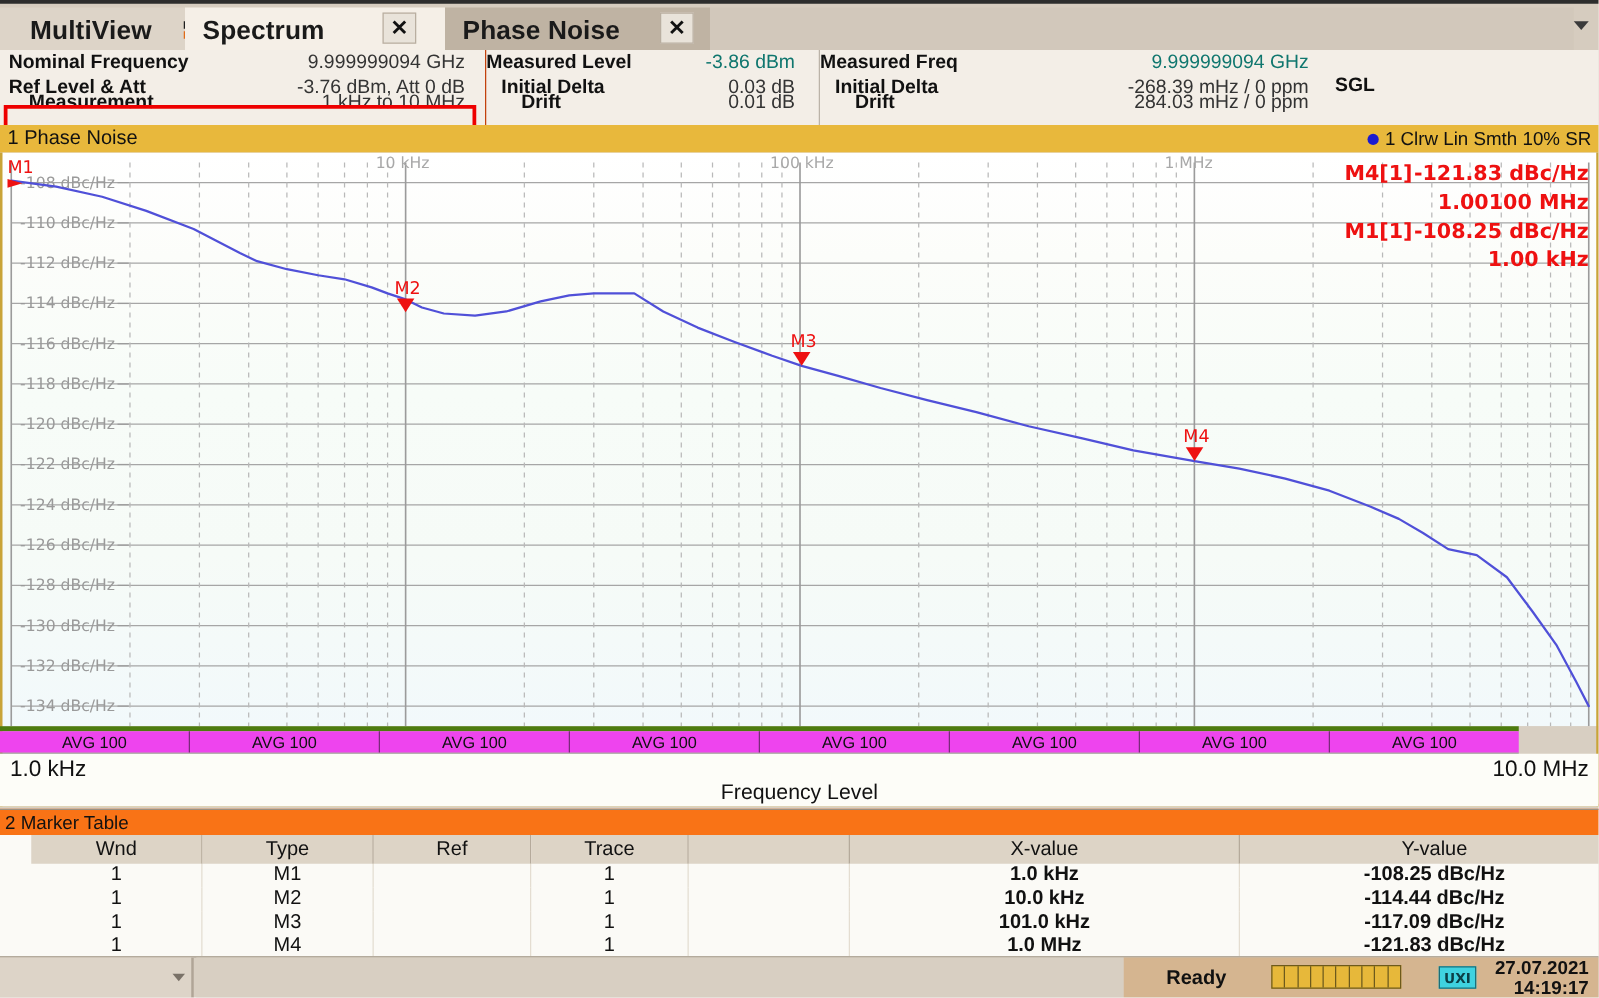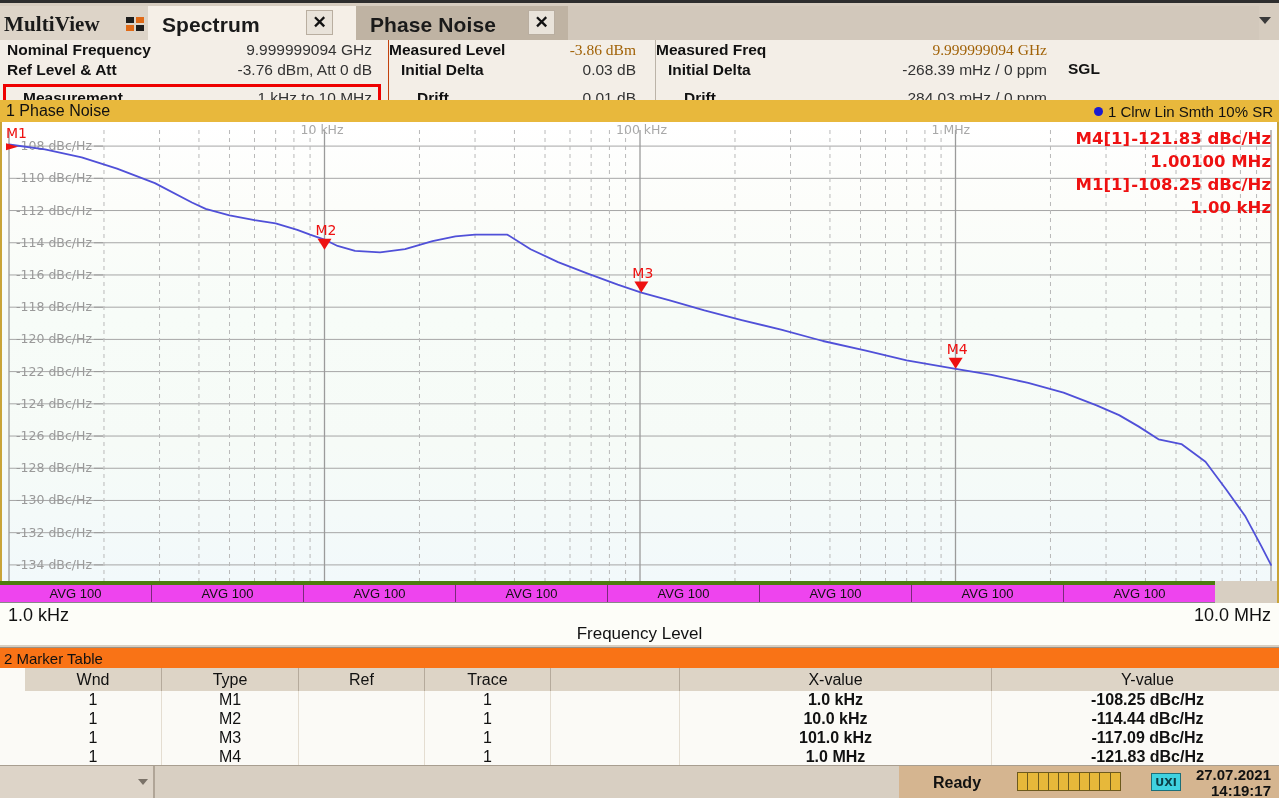--- a/index.html
+++ b/index.html
@@ -25,23 +25,22 @@
   }
   .tab {
     position: absolute; top: 3px; height: 37px;
     display: flex; align-items: center;
     font-size: 21px; font-weight: bold; color: #1a1a1a;
     letter-spacing: .1px;
   }
   .tab-multiview {
     left: 0; width: 148px;
     background: #ddd4c8;
-    padding-left: 4px;
+    padding-left: 24px;
     gap: 26px;
-    font-family: Liberation Serif, serif;
   }
   .mv-icon { display: inline-block; width: 19px; height: 15px; position: relative; }
   .mv-icon i { position: absolute; display: block; width: 8px; height: 6px; }
   .mv-icon i:nth-child(1){ left:0; top:0; background:#1d1d1d; }
   .mv-icon i:nth-child(2){ left:10px; top:0; background:#e06a17; }
   .mv-icon i:nth-child(3){ left:0; top:8px; background:#e06a17; }
   .mv-icon i:nth-child(4){ left:10px; top:8px; background:#1d1d1d; }
 
   .tab-spectrum {
     left: 148px; width: 208px;
@@ -85,24 +84,24 @@
     font-size: 15.5px;
     color: #111;
   }
   .ih-col { position: absolute; top: 0; height: 60px; }
   .ih-row {
     position: absolute; left: 0; width: 100%; height: 20px;
     display: flex; align-items: center;
   }
   .ih-row.r0 { top: 0; }
   .ih-row.r1 { top: 20px; }
-  .ih-row.r2 { top: 48px; padding-left: 16px; }
+  .ih-row.r2 { top: 32px; padding-left: 16px; }
   .ih-lbl { font-weight: bold; white-space: nowrap; }
   .ih-val { position: absolute; right: 8px; color: #333; white-space: nowrap; }
-  .ih-val.magenta { color: #a16207; font-family: Liberation Serif, serif; }
+  .ih-val.magenta { color: #0f766e; }
   .colA { left: 4px; width: 376px; }
   .colA .ih-lbl { padding-left: 3px; }
   .colA .ih-row.r1 .ih-lbl, .colA .ih-row.r2 .ih-lbl { padding-left: 3px; }
   .colB { left: 388px; width: 256px; border-left: 1px solid #c2410c; padding-left: 8px; }
   .colC { left: 655px; width: 400px; border-left: 1px solid #bbb3a8; padding-left: 8px; }
   .colC .ih-lbl { }
   .indent { padding-left: 12px !important; }
   .sgl {
     position: absolute; left: 1068px; top: 20px;
     font-weight: bold; font-size: 15.5px; color: #111;

